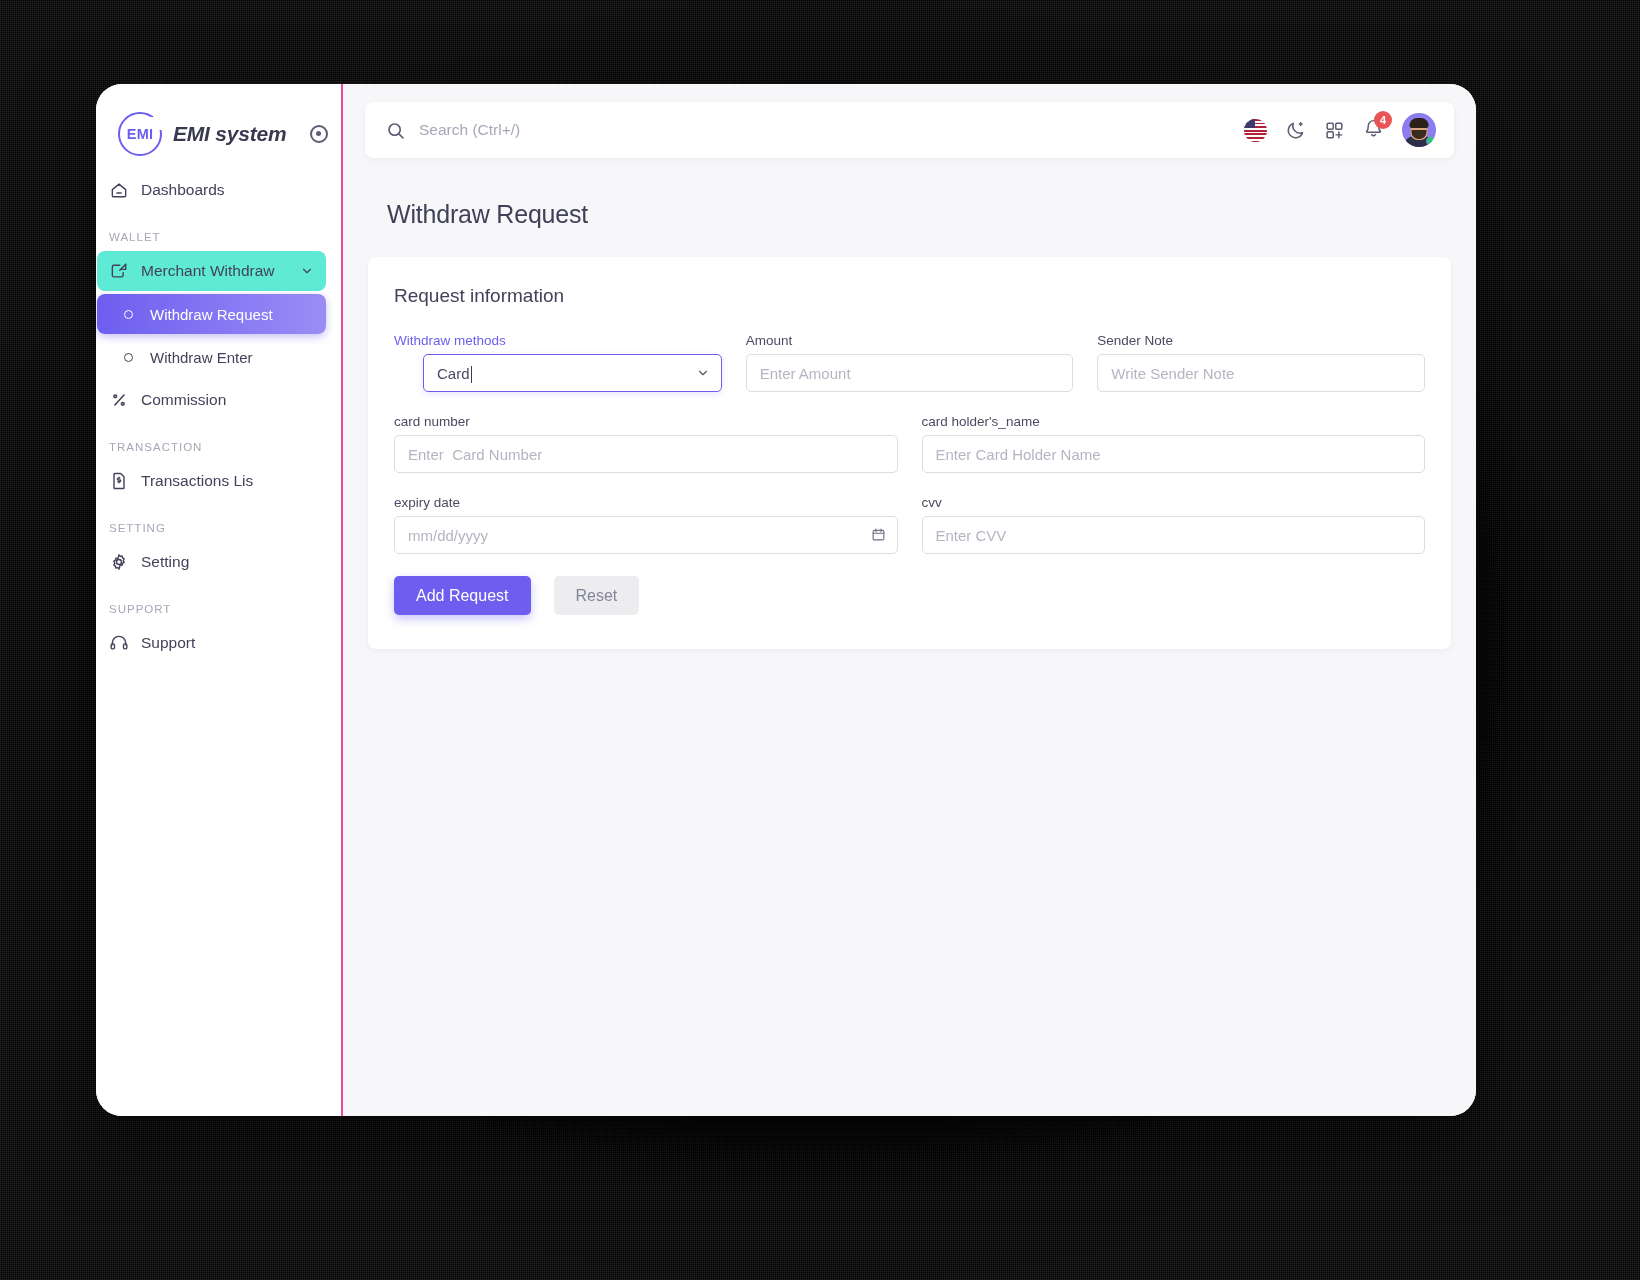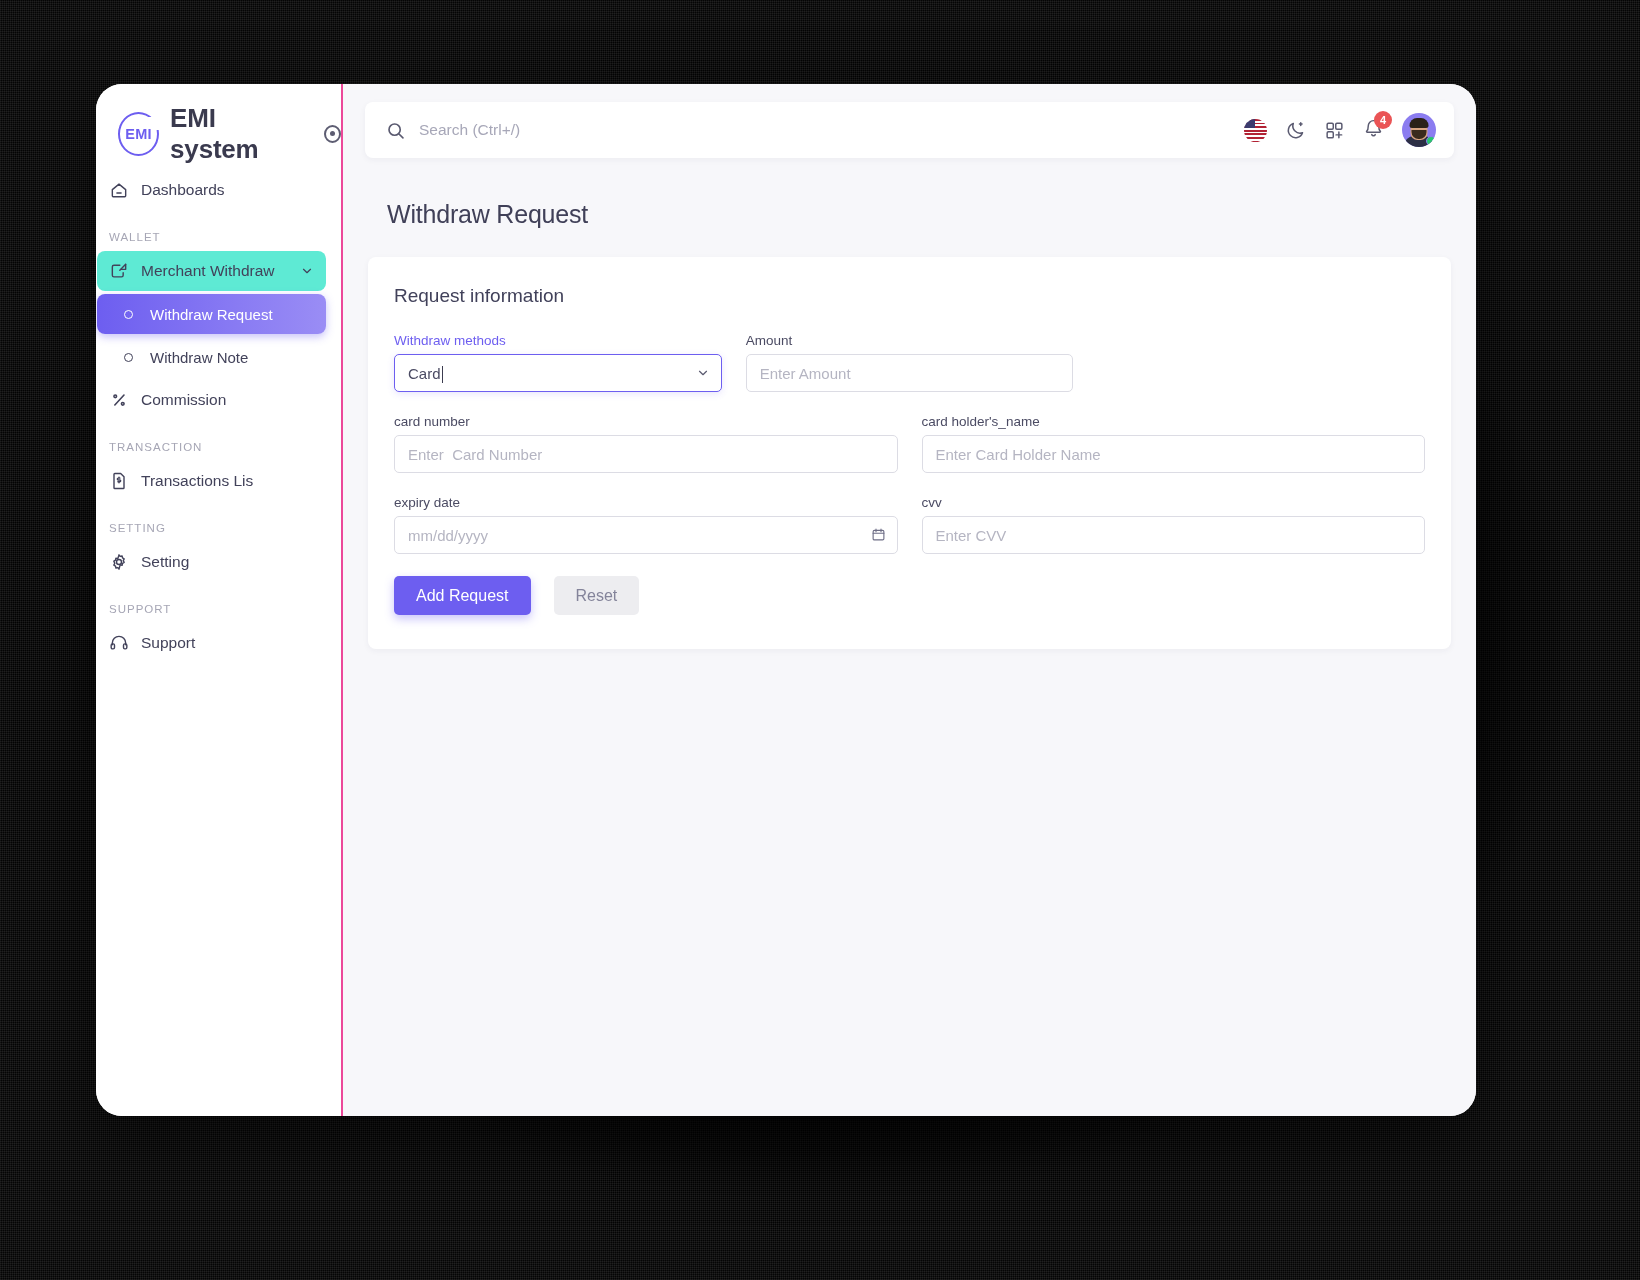--- a/index.html
+++ b/index.html
@@ -57,22 +57,23 @@
     width: 13px; height: 13px;
     right: -2px; top: 3px;
     background: #fff;
     transform: rotate(0deg);
   }
   .logo-text {
     font-size: 14.5px; font-weight: 700; color: #6d5ef0;
     letter-spacing: .3px; z-index: 2;
   }
   .brand-name {
-    font-size: 26px; font-weight: 700; color: #3a3a4e;
+    font-size: 21px; font-weight: 700; color: #3a3a4e;
     letter-spacing: -.2px;
+    font-style: italic;
   }
   .collapse-dot {
     width: 18px; height: 18px; border-radius: 50%;
     border: 2px solid #5d5d72;
     margin-left: 12px;
     display: flex; align-items: center; justify-content: center;
     cursor: pointer;
   }
   .collapse-dot i {
     width: 5px; height: 5px; border-radius: 50%;
@@ -209,21 +210,21 @@
   }
   .field-label.focused { color: #6d5ef0; }
   .ctl {
     width: 100%; height: 38px;
     border: 1px solid #dcdce4; border-radius: 5px;
     background: #fff; padding: 0 13px;
     font-family: "Liberation Sans", sans-serif;
     font-size: 15px; color: #4b4b63; outline: none;
   }
   .ctl::placeholder { color: #b5b5c2; }
-  .select-wrap { position: relative; }
+  .select-wrap { position: relative; margin-left: 29px; }
   .select-wrap .ctl {
     border: 1.6px solid #6d5ef0;
     box-shadow: 0 2px 7px rgba(109,94,240,.16);
     padding-right: 34px;
   }
   .caret {
     position: absolute; right: 12px; top: 12px;
     width: 14px; height: 14px; pointer-events: none;
   }
   .caret-val { position: relative; display: inline-block; }
@@ -289,21 +290,21 @@
         </svg>
       </div>
 
       <div class="nav-item sub active">
         <span class="bullet"></span>
         <span class="nav-label">Withdraw Request</span>
       </div>
 
       <div class="nav-item sub">
         <span class="bullet"></span>
-        <span class="nav-label">Withdraw Note</span>
+        <span class="nav-label">Withdraw Enter</span>
       </div>
 
 
       <div class="nav-item">
         <svg class="ico" viewBox="0 0 24 24" fill="none" stroke="#42425a" stroke-width="1.9" stroke-linecap="round" stroke-linejoin="round">
           <path d="M18 6 7 18"></path>
           <circle cx="7.5" cy="7.5" r="1.6"></circle>
           <circle cx="16.5" cy="16.5" r="1.6"></circle>
         </svg>
         <span class="nav-label">Commission</span>
@@ -406,20 +407,24 @@
               <path d="M6 9l6 6 6-6"></path>
             </svg>
           </div>
         </div>
 
         <div>
           <label class="field-label">Amount</label>
           <input class="ctl" type="text" placeholder="Enter Amount" style="">
         </div>
 
+        <div>
+          <label class="field-label">Sender Note</label>
+          <input class="ctl" type="text" placeholder="Write Sender Note" style="">
+        </div>
       </div>
 
       <div class="grid2">
         <div>
           <label class="field-label">card number</label>
           <input class="ctl" type="text" placeholder="Enter  Card Number" style="">
         </div>
         <div>
           <label class="field-label">card holder's_name</label>
           <input class="ctl" type="text" placeholder="Enter Card Holder Name" style="">

